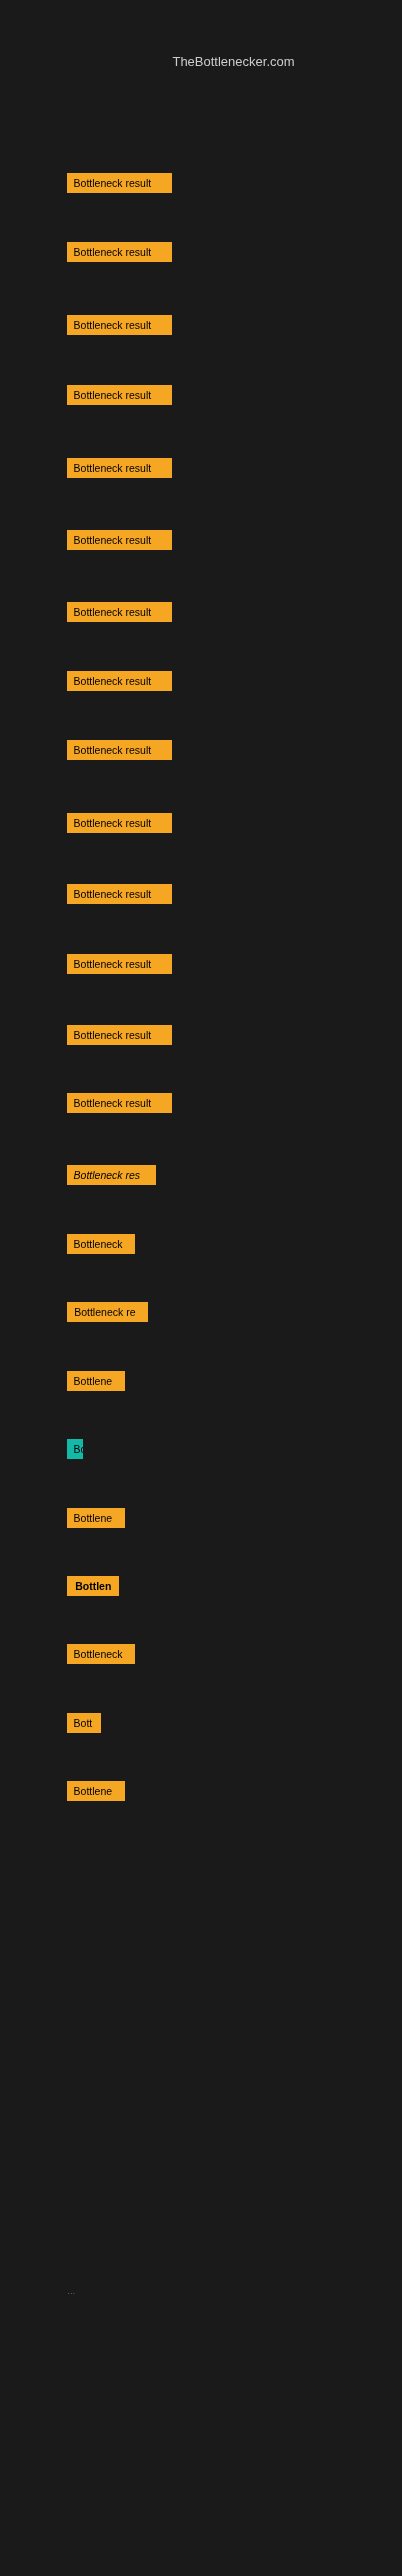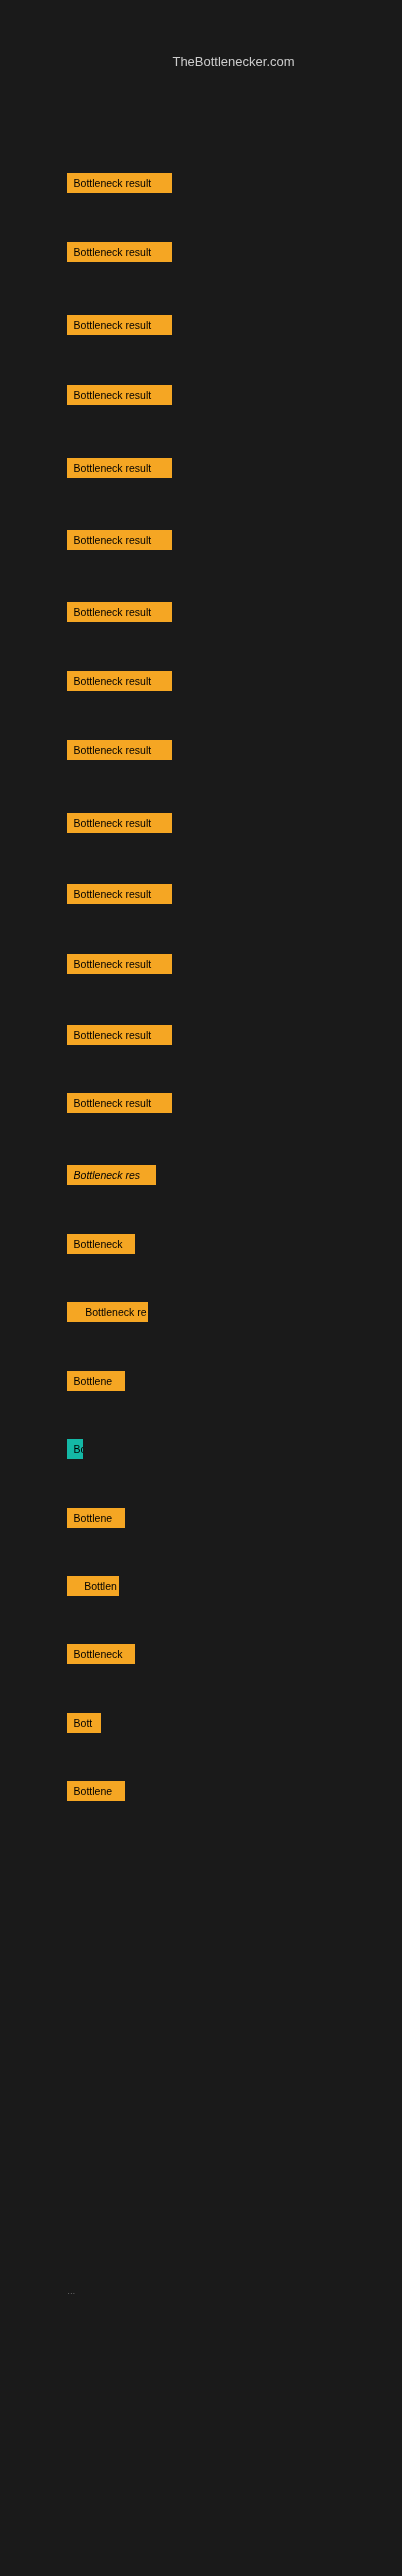--- a/index.html
+++ b/index.html
@@ -74,33 +74,33 @@
     <div style="position: absolute; top: 966px; left: 0px; width: 100%; display: flex; align-items: center;">
       <div style="background-color: rgb(245, 166, 35); color: rgb(0, 0, 0); font-size: 10.5px; padding: 4px 6.4px; margin-left: 3.2px; width: 105px; overflow: hidden; white-space: nowrap; display: inline-block;">Bottleneck result</div>
     </div>
     <div style="position: absolute; top: 1038px; left: 0px; width: 100%; display: flex; align-items: center; font-style: italic;">
       <div style="background-color: rgb(245, 166, 35); color: rgb(0, 0, 0); font-size: 10.5px; padding: 4px 6.4px; margin-left: 3.2px; width: 89px; overflow: hidden; white-space: nowrap; display: inline-block;">Bottleneck res</div>
     </div>
     <div style="position: absolute; top: 1107px; left: 0px; width: 100%; display: flex; align-items: center;">
       <div style="background-color: rgb(245, 166, 35); color: rgb(0, 0, 0); font-size: 10.5px; padding: 4px 6.4px; margin-left: 3.2px; width: 68px; overflow: hidden; white-space: nowrap; display: inline-block;">Bottleneck</div>
     </div>
     <div style="position: absolute; top: 1175px; left: 0px; width: 100%; display: flex; align-items: center;">
-      <div style="background-color: rgb(245, 166, 35); color: rgb(0, 0, 0); font-size: 10.5px; padding: 4px 18px; margin-left: 3.2px; width: 81px; overflow: hidden; white-space: nowrap; display: inline-block;">Bottleneck re</div>
+      <div style="background-color: rgb(245, 166, 35); color: rgb(0, 0, 0); font-size: 10.5px; padding: 4px 7px; margin-left: 3.2px; width: 81px; overflow: hidden; white-space: nowrap; display: inline-block;">Bottleneck re</div>
     </div>
     <div style="position: absolute; top: 1244px; left: 0px; width: 100%; display: flex; align-items: center;">
       <div style="background-color: rgb(245, 166, 35); color: rgb(0, 0, 0); font-size: 10.5px; padding: 4px 6.4px; margin-left: 3.2px; width: 58px; overflow: hidden; white-space: nowrap; display: inline-block;">Bottlene</div>
     </div>
     <div style="position: absolute; top: 1312px; left: 0px; width: 100%; display: flex; align-items: center;">
       <div style="background-color: #14b8a6; color: rgb(0, 0, 0); font-size: 10.5px; padding: 4px 6.4px; margin-left: 3.2px; width: 16px; overflow: hidden; white-space: nowrap; display: inline-block;">Bottl</div>
     </div>
     <div style="position: absolute; top: 1381px; left: 0px; width: 100%; display: flex; align-items: center;">
       <div style="background-color: rgb(245, 166, 35); color: rgb(0, 0, 0); font-size: 10.5px; padding: 4px 6.4px; margin-left: 3.2px; width: 58px; overflow: hidden; white-space: nowrap; display: inline-block;">Bottlene</div>
     </div>
     <div style="position: absolute; top: 1449px; left: 0px; width: 100%; display: flex; align-items: center;">
-      <div style="background-color: rgb(245, 166, 35); color: rgb(0, 0, 0); font-size: 10.5px; padding: 4px 17px; margin-left: 3.2px; width: 52px; overflow: hidden; white-space: nowrap; display: inline-block;">Bottlen</div>
+      <div style="background-color: rgb(245, 166, 35); color: rgb(0, 0, 0); font-size: 10.5px; padding: 4px 8px; margin-left: 3.2px; width: 52px; overflow: hidden; white-space: nowrap; display: inline-block; font-weight: bold;">Bottlen</div>
     </div>
     <div style="position: absolute; top: 1517px; left: 0px; width: 100%; display: flex; align-items: center;">
       <div style="background-color: rgb(245, 166, 35); color: rgb(0, 0, 0); font-size: 10.5px; padding: 4px 6.4px; margin-left: 3.2px; width: 68px; overflow: hidden; white-space: nowrap; display: inline-block;">Bottleneck</div>
     </div>
     <div style="position: absolute; top: 1586px; left: 0px; width: 100%; display: flex; align-items: center;">
       <div style="background-color: rgb(245, 166, 35); color: rgb(0, 0, 0); font-size: 10.5px; padding: 4px 6.4px; margin-left: 3.2px; width: 34px; overflow: hidden; white-space: nowrap; display: inline-block;">Bott</div>
     </div>
     <div style="position: absolute; top: 1654px; left: 0px; width: 100%; display: flex; align-items: center;">
       <div style="background-color: rgb(245, 166, 35); color: rgb(0, 0, 0); font-size: 10.5px; padding: 4px 6.4px; margin-left: 3.2px; width: 58px; overflow: hidden; white-space: nowrap; display: inline-block;">Bottlene</div>
     </div>

